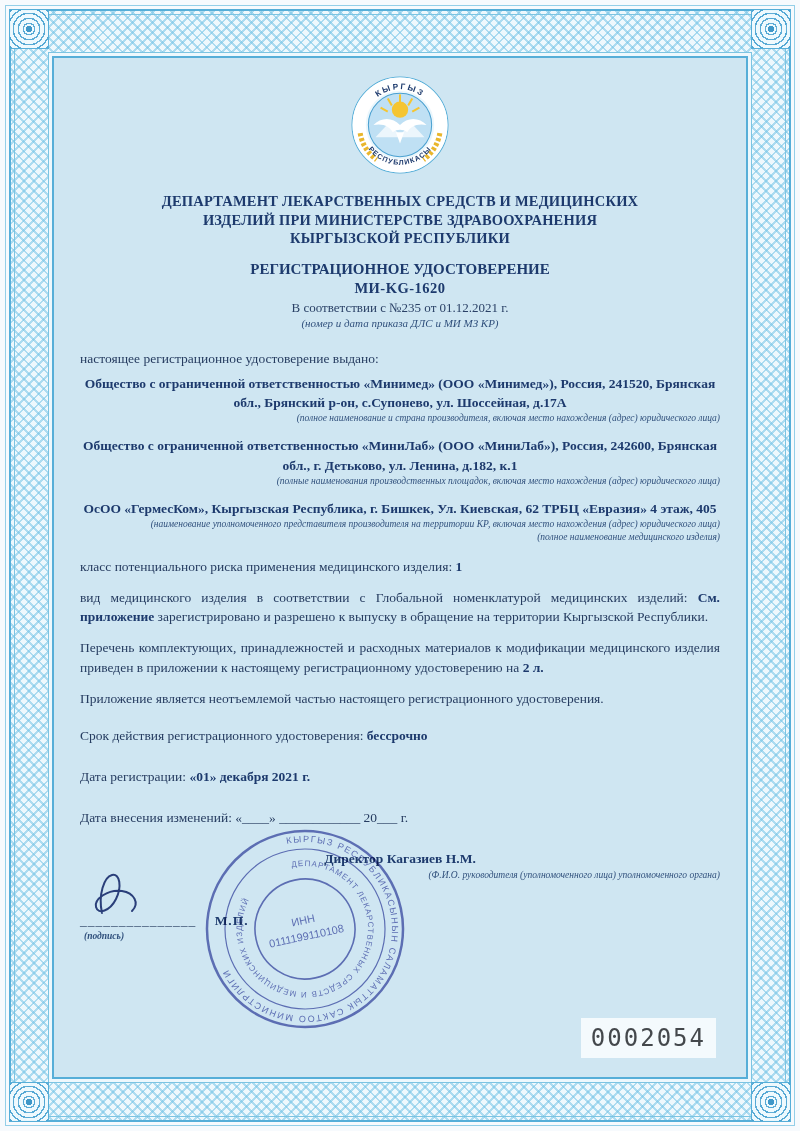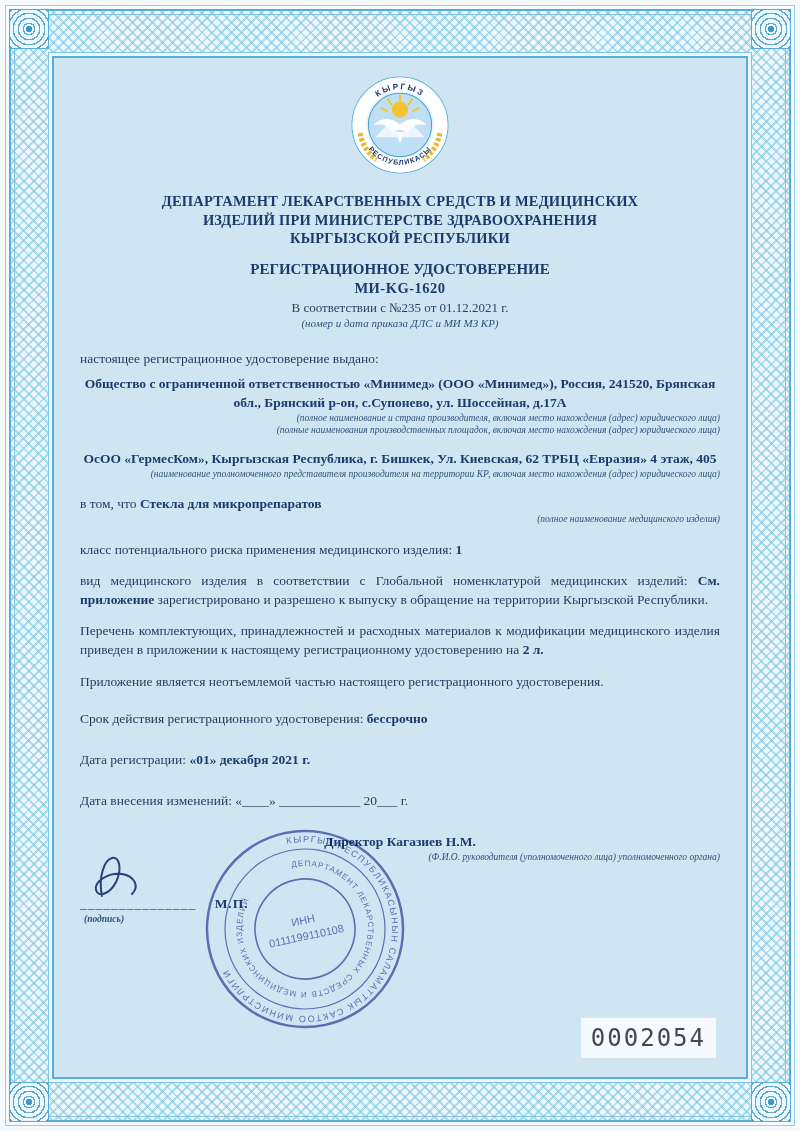--- a/index.html
+++ b/index.html
@@ -115,28 +115,26 @@
       <div class="doc-title">РЕГИСТРАЦИОННОЕ УДОСТОВЕРЕНИЕ</div>
       <div class="doc-number">МИ-KG-1620</div>
       <div class="order-line">В соответствии с №235 от 01.12.2021 г.</div>
       <div class="center-caption">(номер и дата приказа ДЛС и МИ МЗ КР)</div>
 
       <p class="para mt20">настоящее регистрационное удостоверение выдано:</p>
 
       <p class="para bold" style="margin-top:6px">Общество с ограниченной ответственностью «Минимед» (ООО «Минимед»), Россия, 241520, Брянская обл., Брянский р-он, с.Супонево, ул. Шоссейная, д.17А</p>
       <div class="caption">(полное наименование и страна производителя, включая место нахождения (адрес) юридического лица)</div>
 
+      <p class="para bold mt12">Общество с ограниченной ответственностью «МиниЛаб» (ООО «МиниЛаб»), Россия, 242600, Брянская обл., г. Детьково, ул. Ленина, д.182, к.1</p>
       <div class="caption">(полные наименования производственных площадок, включая место нахождения (адрес) юридического лица)</div>
 
       <p class="para bold mt12">ОсОО «ГермесКом», Кыргызская Республика, г. Бишкек, Ул. Киевская, 62 ТРБЦ «Евразия» 4 этаж, 405</p>
       <div class="caption">(наименование уполномоченного представителя производителя на территории КР, включая место нахождения (адрес) юридического лица)</div>
 
-      <p class="para mt14">
-        <span>в том, что </span><strong>Стекла для микропрепаратов</strong>
-      </p>
       <div class="caption">(полное наименование медицинского изделия)</div>
 
       <p class="para mt14">
         <span>класс потенциального риска применения медицинского изделия: </span><strong>1</strong>
       </p>
 
       <p class="para mt12">
         <span>вид медицинского изделия в соответствии с Глобальной номенклатурой медицинских изделий: </span><strong>См. приложение</strong><span> зарегистрировано и разрешено к выпуску в обращение на территории Кыргызской Республики.</span>
       </p>
 

